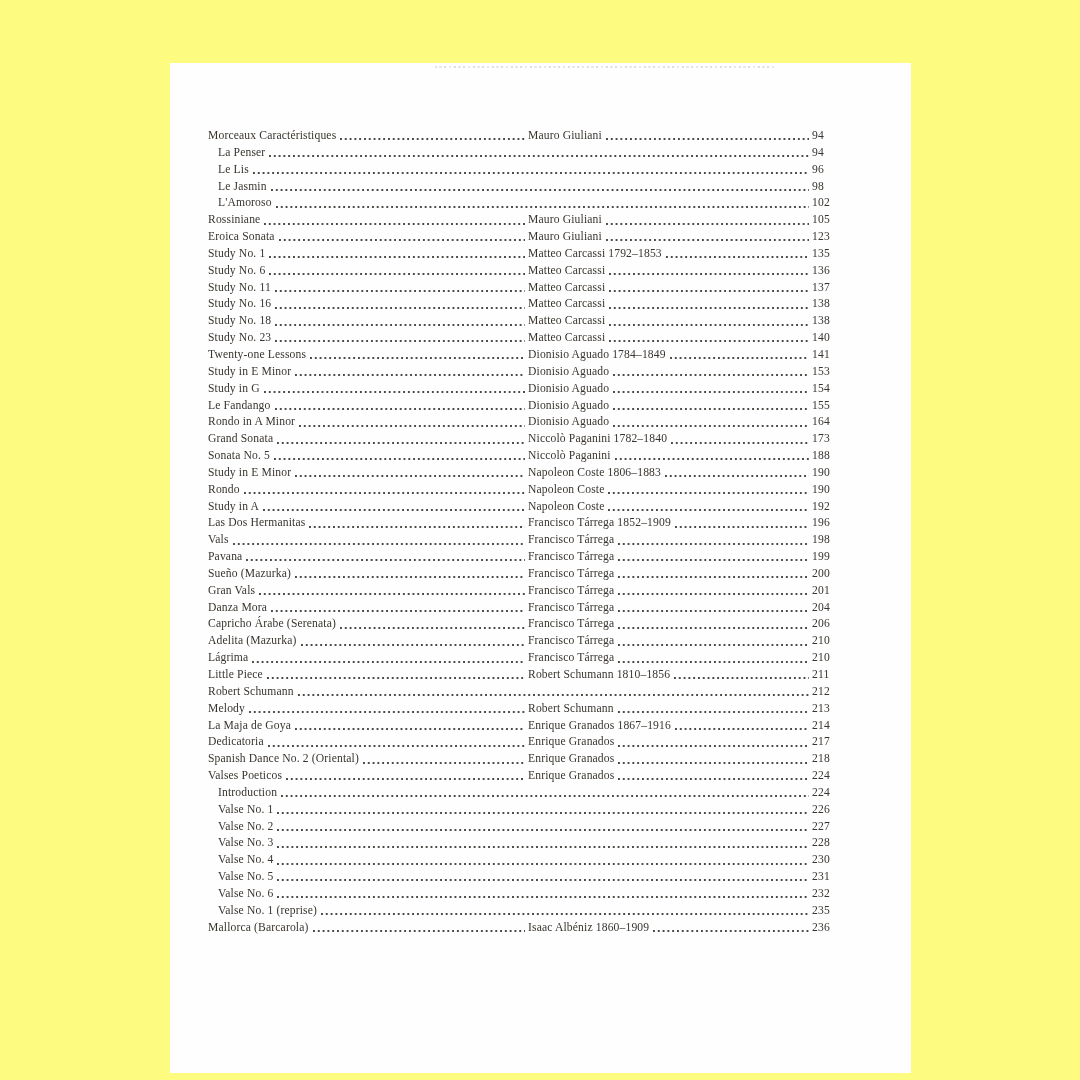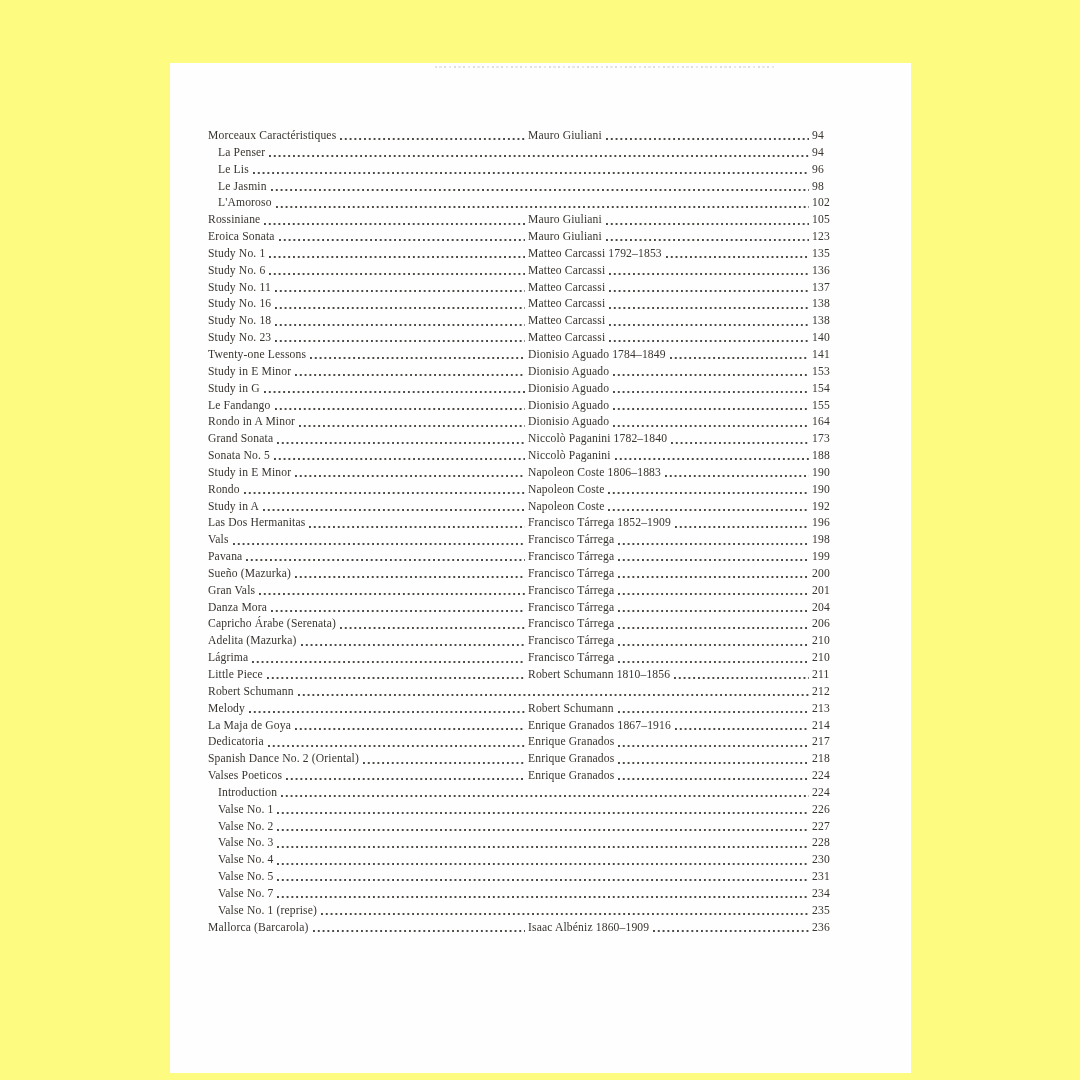--- a/index.html
+++ b/index.html
@@ -569,25 +569,25 @@
         <div class="row indent">
     <span class="left">
       <span class="title">Valse No. 5</span>
       <span class="dots"></span>
     </span>
 
     <span class="pagenum">231</span>
   </div>
         <div class="row indent">
     <span class="left">
-      <span class="title">Valse No. 7</span>
-      <span class="dots"></span>
-    </span>
-
-    <span class="pagenum">234</span>
+      <span class="title">Valse No. 6</span>
+      <span class="dots"></span>
+    </span>
+
+    <span class="pagenum">232</span>
   </div>
         <div class="row indent">
     <span class="left">
       <span class="title">Valse No. 1 (reprise)</span>
       <span class="dots"></span>
     </span>
 
     <span class="pagenum">235</span>
   </div>
         <div class="row has-composer">

